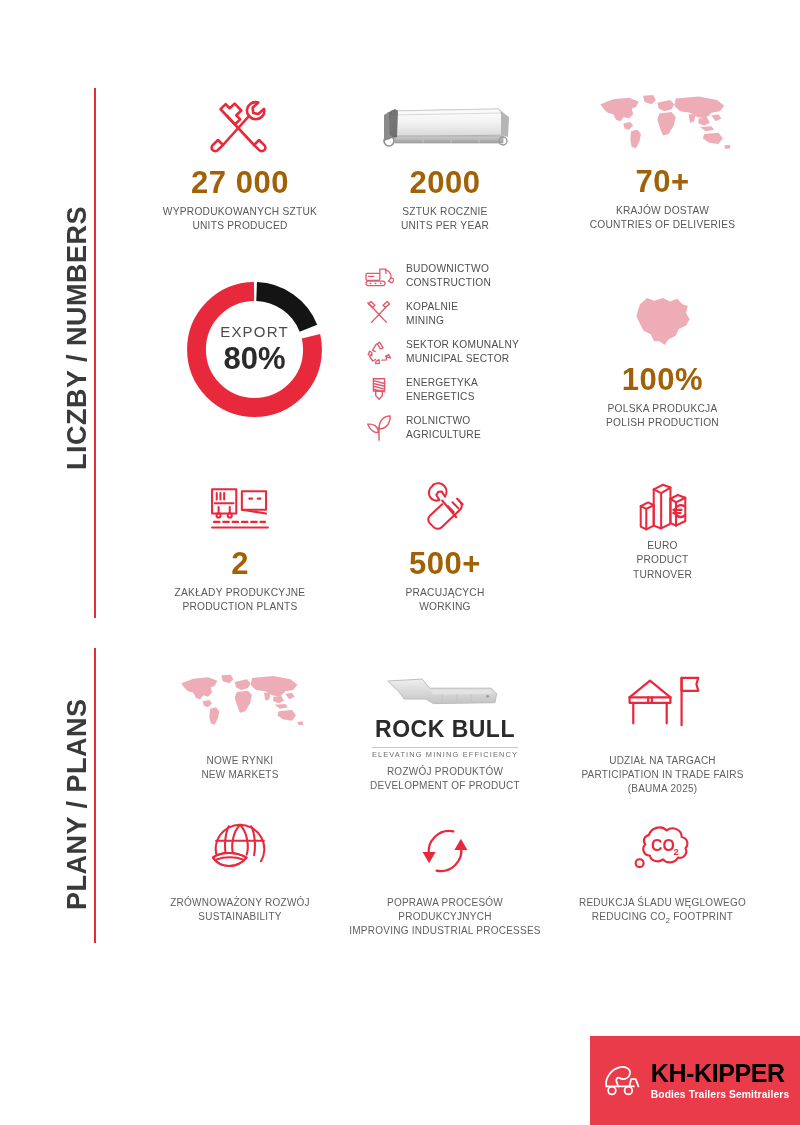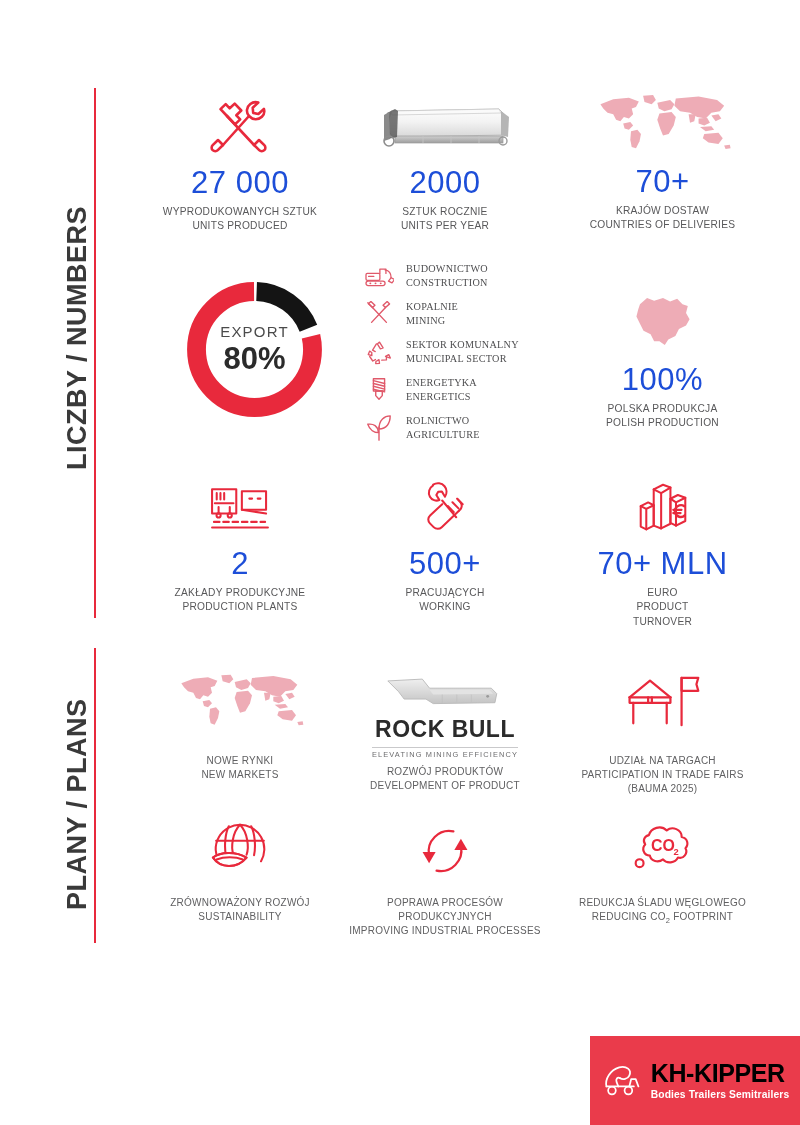--- a/index.html
+++ b/index.html
@@ -27,40 +27,40 @@
   .vrule {
     position: absolute;
     width: 1.6px;
     background: #e8293c;
   }
 
   
   .cell { position: absolute; text-align: center; }
   .icon-wrap { display:flex; align-items:flex-end; justify-content:center; }
   .bignum {
-    font-size: 31px; font-weight: 400; color: #1d4ed8;
+    font-size: 31px; font-weight: 700; color: #a16207;
     letter-spacing: 0.5px; line-height: 1.05;
   }
   .caption {
     font-size: 10.2px; color: #58585a; line-height: 1.42;
     letter-spacing: 0.25px; margin-top: 5px;
   }
   .caption.plans { font-size: 10px; color:#606062; }
 
   
   .donut-wrap { position:absolute; }
   .donut-label {
     position:absolute; inset:0; display:flex; flex-direction:column;
     align-items:center; justify-content:center;
   }
   .donut-label .lbl { font-size: 15px; color:#4b4b4b; letter-spacing:1.2px; }
   .donut-label .pct { font-size: 31px; font-weight:700; color:#2b2b2b; margin-top:1px;}
 
   
-  .sectors { position:absolute;font-family:Liberation Serif, serif; }
+  .sectors { position:absolute; }
   .sector-row { display:flex; align-items:center; height: 36px; margin-bottom: 2px; }
   .sector-ico { width: 34px; height: 32px; flex:0 0 34px; display:flex; align-items:center; justify-content:center;}
   .sector-txt { margin-left: 10px; text-align:left; font-size: 10.2px; color:#4e4e50; line-height:1.42; letter-spacing:0.25px;}
 
   
   .rb-name {
     font-size: 23px; font-weight: 700; color:#2b2b2b;
     letter-spacing: 0.5px;
   }
   .rb-tag {
@@ -371,21 +371,20 @@
           <path d="M8 26 L14 29 L14 51 M14 29 L22 25"></path>
 
           <path d="M40 18 L48 14 L56 17 L56 42 L46 47 L40 44 Z"></path>
           <path d="M40 18 L46 22 L46 47 M46 22 L56 17"></path>
 
           <path d="M55 26 c-3.3 -2.2 -8 -1 -9.7 2.8 c-1.6 3.5 0.4 7.6 4.1 8.6 c2.3 0.6 4.6 0 6 -1.5" stroke-width="2.6"></path>
           <path d="M43 30 L52 30 M43 33.5 L51 33.5" stroke-width="2.2"></path>
         </g>
       </svg>
     </div>
-    <div class="bignum" style="margin-top:14px;">70+ MLN</div>
     <div class="caption">
       <div>EURO</div>
       <div>PRODUCT</div>
       <div>TURNOVER</div>
     </div>
   </div>
 
   <div class="vsection">
     <div class="vtitle" style="left:62px; top:910px;">PLANY / PLANS</div>
     <div class="vrule" style="left:94px; top:648px; height:295px;"></div>

